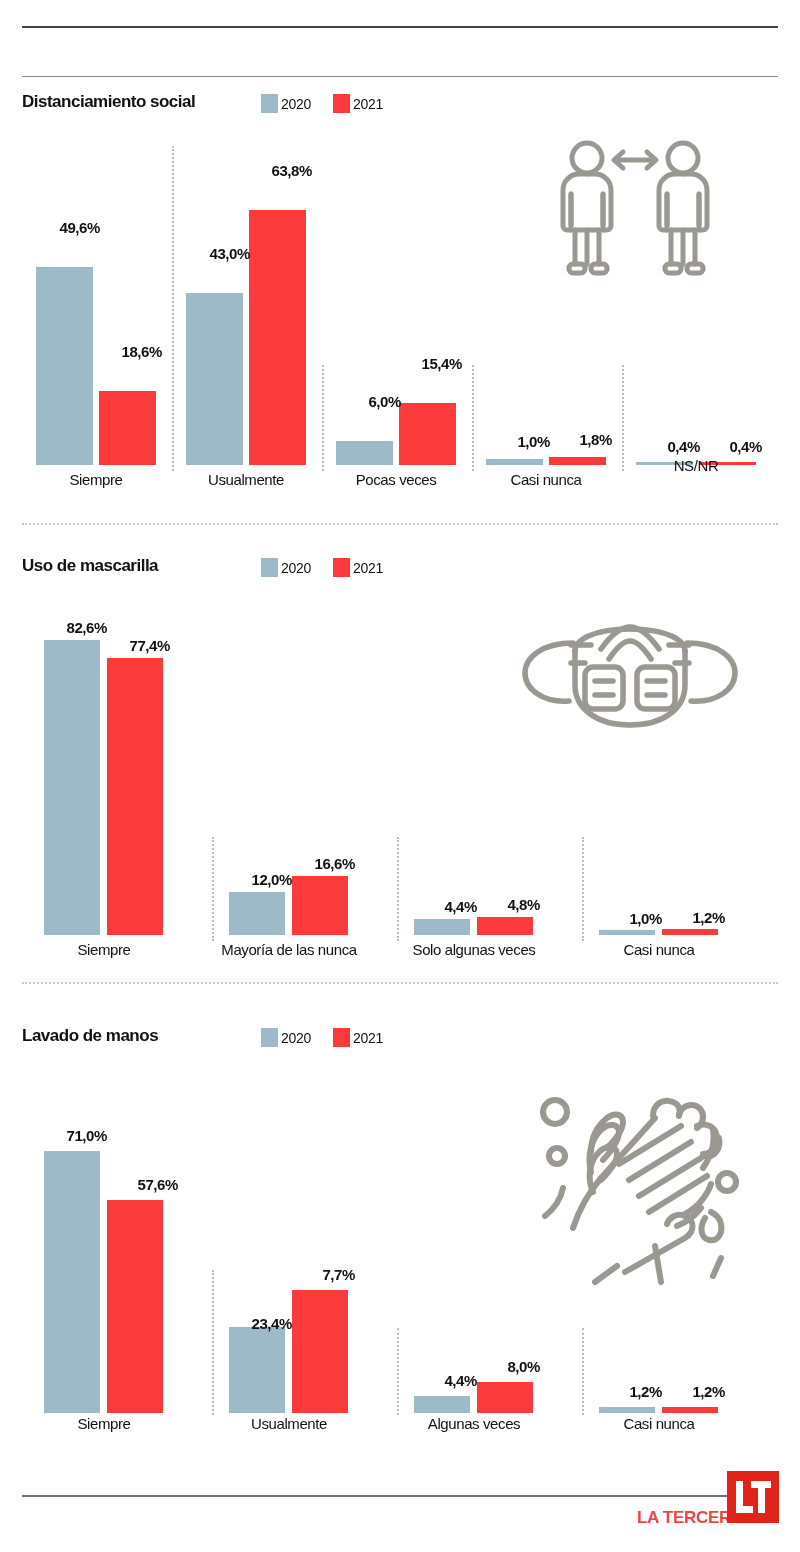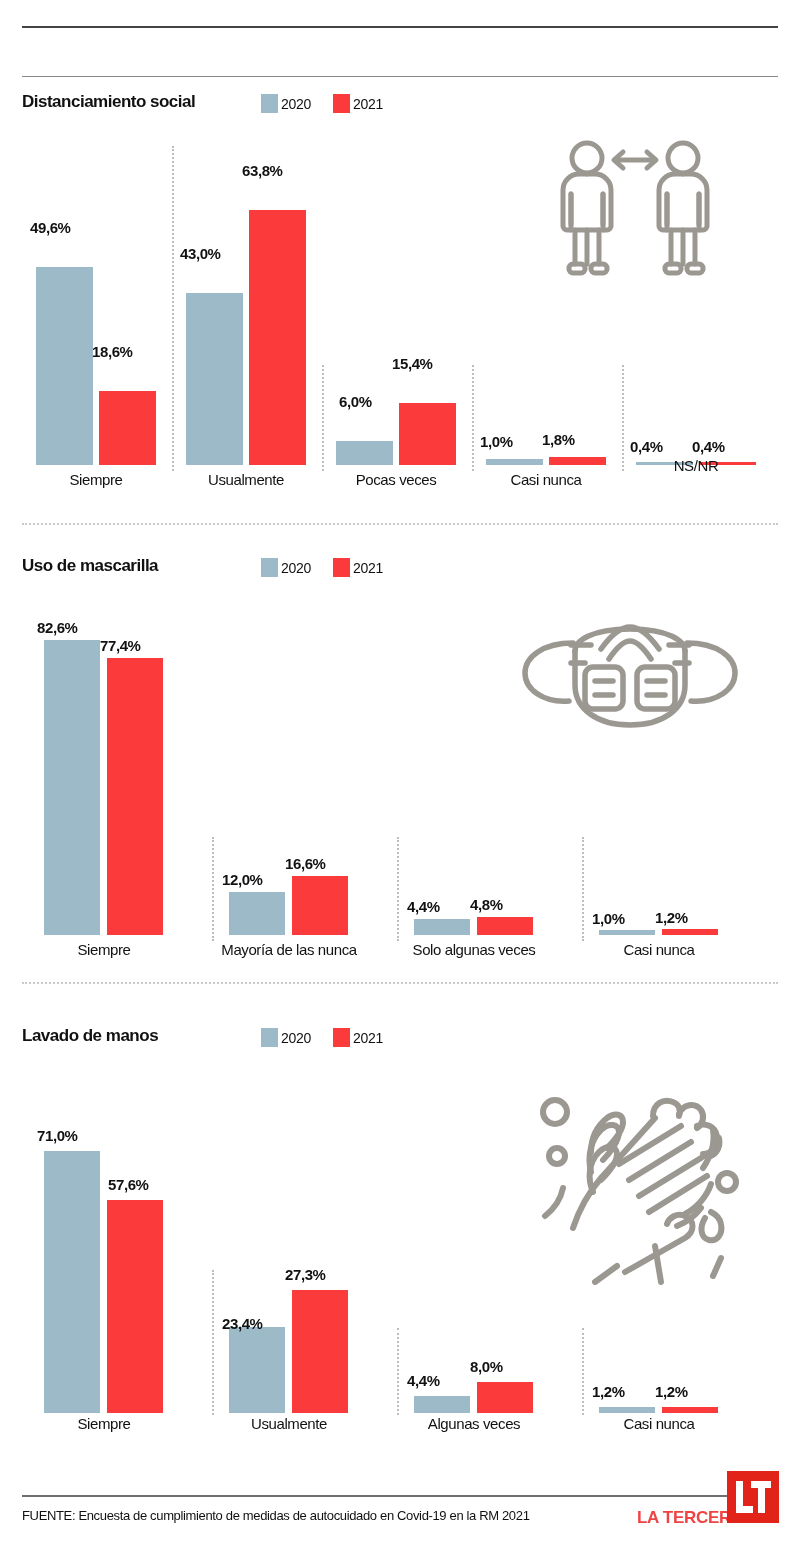--- a/index.html
+++ b/index.html
@@ -56,21 +56,21 @@
     position: absolute; width: 0; border-left: 2px dotted #bdbdbd;
   }
   .bar {
     position: absolute; bottom: 0;
   }
   .bar.blue { background: #9cbac8; }
   .bar.red  { background: #fb3b3b; }
   .bar-val {
     position: absolute; font-size: 15px; font-weight: bold;
     letter-spacing: -0.4px; color: #111111; white-space: nowrap;
-    text-align: left;
+    text-align: right;
   }
   .cat-label {
     position: absolute; font-size: 15px; color: #111111;
     letter-spacing: -0.4px; white-space: nowrap; text-align: center;
   }
 
   
   .icon-wrap { position: absolute; }
   .icon-wrap svg { display: block; }
 
@@ -135,21 +135,21 @@
       <div class="bar red" style="left:69px; width:57px; height:255px; bottom:35px;"></div>
       <div class="bar-val" style="left:0px;  top:105px; width:70px;">43,0%</div>
       <div class="bar-val" style="left:62px; top:22px;  width:70px;">63,8%</div>
       <div class="cat-label" style="left:0px; top:331px; width:132px;">Usualmente</div>
       <div class="divider" style="left:142px; top:225px; height:106px;"></div>
     </div>
 
     <div class="group" style="left:330px; top:0; width:142px; height:360px;">
       <div class="bar blue" style="left:6px;  width:57px; height:24px; bottom:35px;"></div>
       <div class="bar red" style="left:69px; width:57px; height:62px; bottom:35px;"></div>
-      <div class="bar-val" style="left:9px;  top:253px; width:70px;">6,0%</div>
+      <div class="bar-val" style="left:1px;  top:253px; width:70px;">6,0%</div>
       <div class="bar-val" style="left:62px; top:215px; width:70px;">15,4%</div>
       <div class="cat-label" style="left:0px; top:331px; width:132px;">Pocas veces</div>
       <div class="divider" style="left:142px; top:225px; height:106px;"></div>
     </div>
 
     <div class="group" style="left:480px; top:0; width:142px; height:360px;">
       <div class="bar blue" style="left:6px;  width:57px; height:6px; bottom:35px;"></div>
       <div class="bar red" style="left:69px; width:57px; height:8px; bottom:35px;"></div>
       <div class="bar-val" style="left:0px;  top:293px; width:70px;">1,0%</div>
       <div class="bar-val" style="left:62px; top:291px; width:70px;">1,8%</div>
@@ -298,21 +298,21 @@
       <div class="bar-val" style="left:7px;  top:57px;  width:70px;">71,0%</div>
       <div class="bar-val" style="left:70px; top:106px; width:70px;padding-left:8px;">57,6%</div>
       <div class="cat-label" style="left:8px; top:345px; width:132px;">Siempre</div>
       <div class="divider" style="left:182px; top:200px; height:145px;"></div>
     </div>
 
     <div class="group" style="left:215px; top:0; width:180px; height:375px;">
       <div class="bar blue" style="left:14px; width:56px; height:86px;  bottom:32px;"></div>
       <div class="bar red" style="left:77px; width:56px; height:123px; bottom:32px;"></div>
       <div class="bar-val" style="left:7px;  top:233px; width:70px;margin-top:12px;">23,4%</div>
-      <div class="bar-val" style="left:70px; top:196px; width:70px;">27,3%</div>
+      <div class="bar-val" style="left:70px; top:196px; width:70px;">7,7%</div>
       <div class="cat-label" style="left:0px; top:345px; width:148px;">Usualmente</div>
       <div class="divider" style="left:182px; top:258px; height:87px;"></div>
     </div>
 
     <div class="group" style="left:400px; top:0; width:180px; height:375px;">
       <div class="bar blue" style="left:14px; width:56px; height:17px; bottom:32px;"></div>
       <div class="bar red" style="left:77px; width:56px; height:31px; bottom:32px;"></div>
       <div class="bar-val" style="left:7px;  top:302px; width:70px;">4,4%</div>
       <div class="bar-val" style="left:70px; top:288px; width:70px;">8,0%</div>
       <div class="cat-label" style="left:0px; top:345px; width:148px;">Algunas veces</div>
@@ -357,21 +357,20 @@
       <circle cx="22" cy="96" r="8"></circle>
       <path d="M10 156 C20 148 26 138 28 128"></path>
       <circle cx="192" cy="122" r="9"></circle>
       <path d="M168 108 C176 96 180 82 178 70"></path>
       <path d="M170 158 C164 168 166 178 174 180 C182 182 188 174 186 164 C185 158 180 154 176 152"></path>
       <path d="M186 198 L178 216"></path>
     </svg>
   </div>
 
   <div class="foot-rule"></div>
-  <div class="foot-src">FUENTE: Encuesta de cumplimiento de medidas de autocuidado en Covid-19 en la RM 2021</div>
   <div class="foot-brand">LA TERCERA</div>
   <div class="lt-logo">
     <div class="l-v"></div>
     <div class="l-h"></div>
     <div class="t-h"></div>
     <div class="t-v"></div>
   </div>
 
 </div>
 

